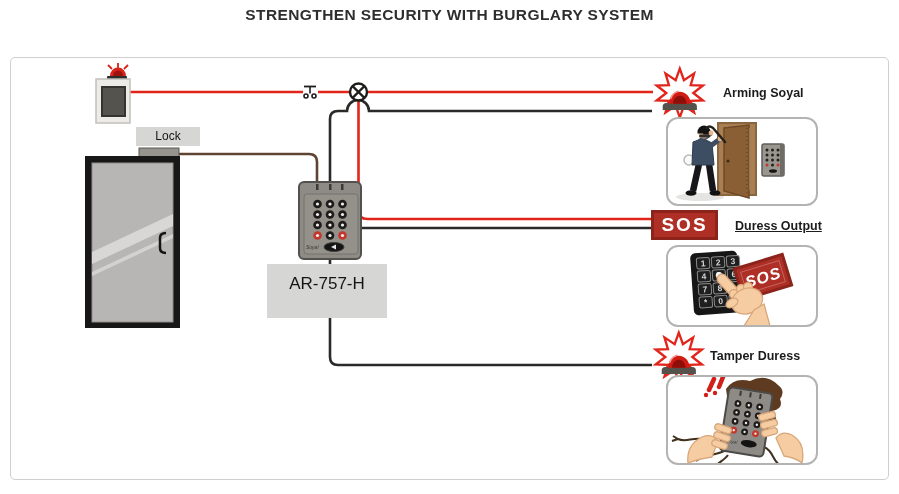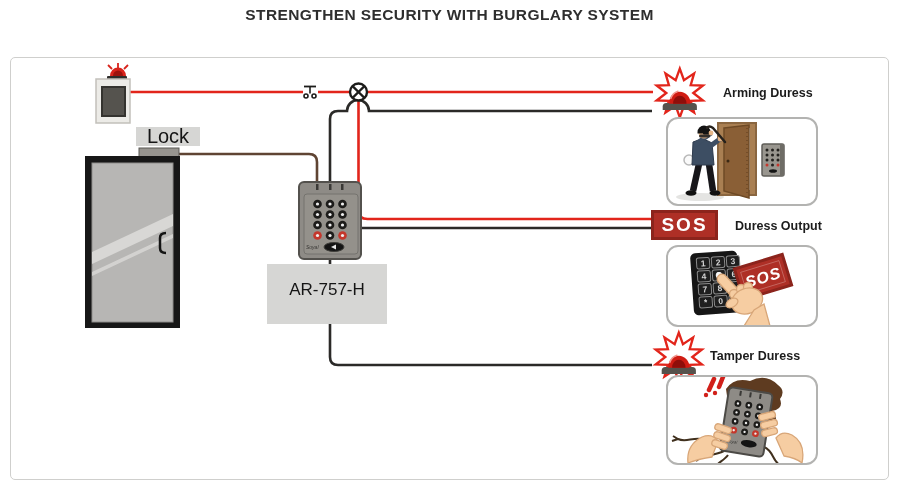--- a/index.html
+++ b/index.html
@@ -4,25 +4,25 @@
 <style>
   html,body{margin:0;padding:0;background:#fff;}
   .page{position:relative;width:899px;height:494px;background:#fff;overflow:hidden;
         font-family:"Liberation Sans",sans-serif;}
   .title{position:absolute;left:0;top:6px;width:899px;text-align:center;
          font-size:15.5px;font-weight:700;color:#2e2e2e;letter-spacing:.4px;}
   .frame{position:absolute;left:10px;top:57px;width:877px;height:421px;
          border:1.5px solid #cfcfcd;border-radius:5px;background:#fff;}
   .layer{position:absolute;left:0;top:0;}
   .tag{position:absolute;background:#d6d6d4;color:#151515;text-align:center;}
-  .lock-tag{left:136px;top:127px;width:64px;height:19px;font-size:20px;line-height:19px;}
-  .ctrl-tag{left:267px;top:264px;width:120px;height:45px;font-size:17px;line-height:22px;padding-top:15px;}
+  .lock-tag{left:136px;top:127px;width:64px;height:19px;font-size:12px;line-height:19px;}
+  .ctrl-tag{left:267px;top:264px;width:120px;height:45px;font-size:17px;line-height:22px;padding-top:9px;}
   .out-label{position:absolute;font-size:12.5px;font-weight:700;color:#1c1c1c;white-space:nowrap;}
   .arming-label{left:723px;top:86px;}
-  .duress-label{left:735px;top:219px;}
+  .duress-label{left:735px;top:219px;text-decoration:underline;}
   .tamper-label{left:710px;top:349px;}
   .sos-sign{position:absolute;left:651px;top:210px;width:67px;height:30px;box-sizing:border-box;
             background:#ae2f26;border:3px solid #8c241c;color:#fff;font-weight:700;
             font-size:19px;letter-spacing:2px;display:flex;align-items:center;justify-content:center;}
   .card{position:absolute;box-sizing:border-box;background:#fff;border:2px solid #b3b3b1;
         border-radius:12px;overflow:hidden;}
   .card1{left:666px;top:117px;width:152px;height:89px;}
   .card2{left:666px;top:245px;width:152px;height:82px;}
   .card3{left:666px;top:375px;width:152px;height:90px;}
 </style>
@@ -137,21 +137,21 @@
       <use href="#siren"></use>
     </g>
   </svg>
 
   <div class="tag lock-tag">Lock</div>
 
   <div class="tag ctrl-tag">
     <div>AR-757-H</div>
   </div>
 
-  <div class="out-label arming-label">Arming Duress</div>
+  <div class="out-label arming-label">Arming Soyal</div>
   <div class="out-label duress-label">Duress Output</div>
   <div class="out-label tamper-label">Tamper Duress</div>
 
   <div class="sos-sign">SOS</div>
 
   <div class="card card1">
     <svg width="148" height="85" viewBox="0 0 148 85">
       <ellipse cx="32" cy="78" rx="24" ry="4" fill="#e4e4e2"></ellipse>
       <g>
         <rect x="50" y="4" width="38" height="72" fill="#a97f52" stroke="#8a6640" stroke-width="2"></rect>

